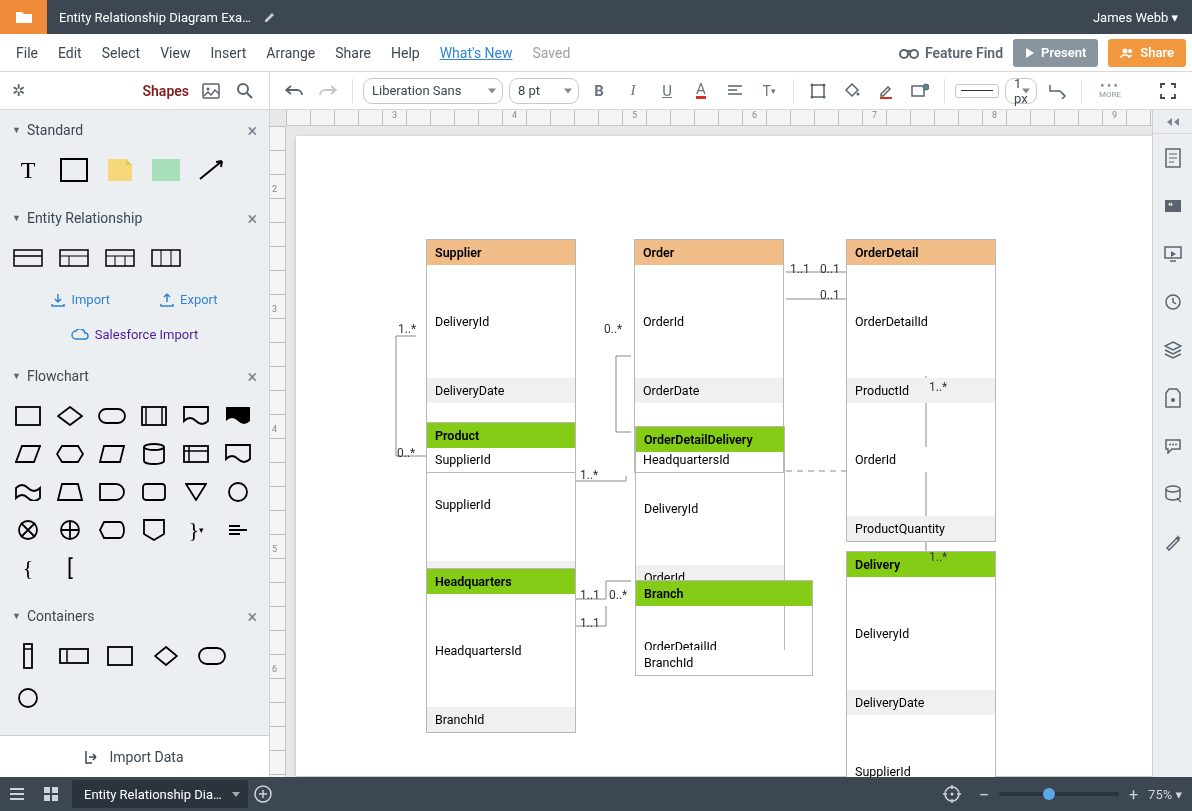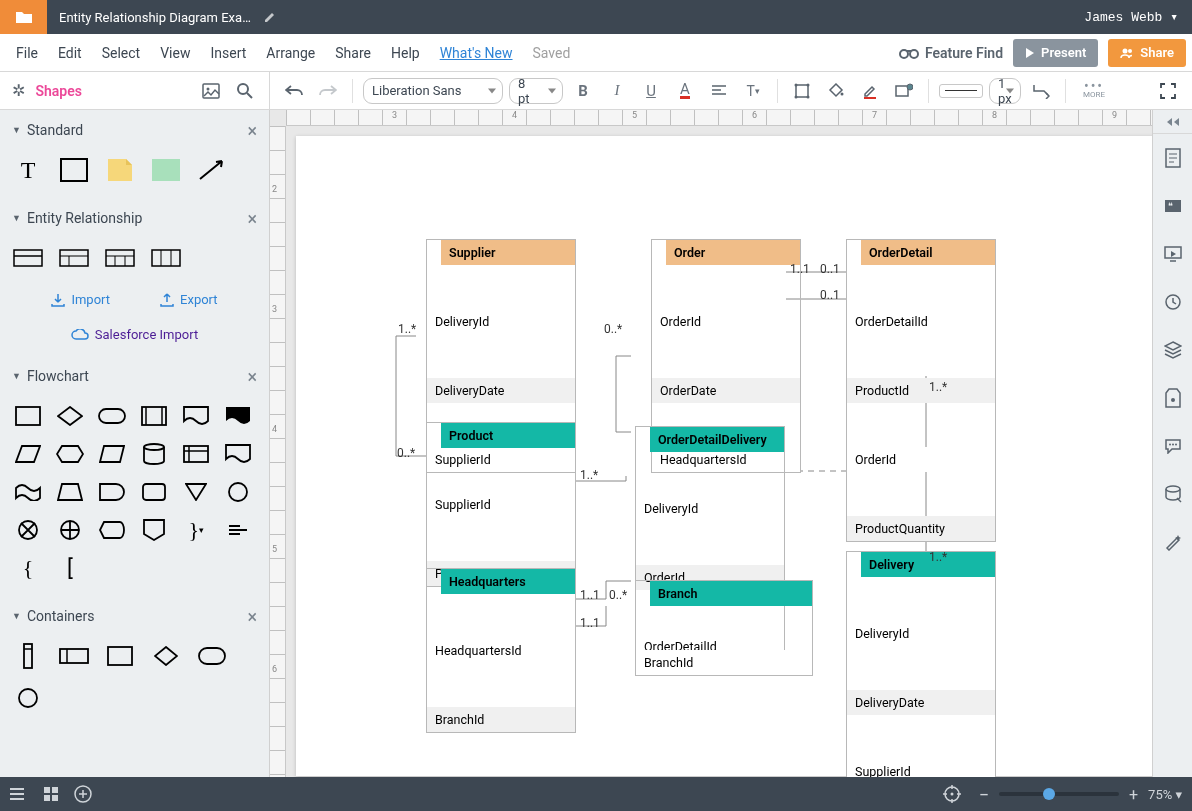--- a/index.html
+++ b/index.html
@@ -2,34 +2,34 @@
 <html><head>
 <meta charset="utf-8">
 <style>
 *{box-sizing:border-box;margin:0;padding:0;font-family:-apple-system,BlinkMacSystemFont,"Segoe UI",Roboto,sans-serif;}
 body{width:1192px;height:811px;overflow:hidden;background:#f0f0f0;display:flex;flex-direction:column;}
 .titlebar{height:34px;background:#3d4752;display:flex;align-items:center;color:#fff;font-size:13px;}
 .titlebar .folder{width:47px;height:34px;background:#f08c39;display:flex;align-items:center;justify-content:center;}
 .titlebar .title{padding:0 12px;cursor:pointer;}
 .titlebar .edit-icon{opacity:0.7;cursor:pointer;}
 .titlebar .spacer{flex:1;}
-.titlebar .user{padding:0 14px;cursor:pointer;font-family:Liberation Mono, monospace;}
+.titlebar .user{padding:0 14px;cursor:pointer;}
 .menubar{height:38px;background:#fff;display:flex;align-items:center;padding:0 6px;border-bottom:1px solid #d8d8d8;font-size:14px;color:#3d4752;}
 .menubar .menu-item{padding:0 10px;cursor:pointer;}
 .menubar .whatsnew{color:#2f84d6;text-decoration:underline;}
 .menubar .saved{color:#a0a0a0;}
 .menubar .spacer{flex:1;}
 .menubar .ff{display:flex;align-items:center;gap:6px;font-weight:600;color:#5a646e;cursor:pointer;}
 .menubar .btn{margin-left:10px;height:28px;border-radius:3px;padding:0 12px;display:flex;align-items:center;gap:6px;font-size:13px;font-weight:600;cursor:pointer;}
 .menubar .btn.gray{background:#8a949e;color:#fff;}
 .menubar .btn.orange{background:#f2983e;color:#fff;}
 .toolbar-row{height:38px;background:#fff;display:flex;border-bottom:1px solid #d8d8d8;}
 .shapes-head{width:270px;display:flex;align-items:center;padding:0 12px;border-right:1px solid #d8d8d8;gap:10px;}
 .shapes-head .gear{font-size:16px;color:#5a646e;}
-.shapes-head .lbl{font-size:14px;font-weight:600;color:#ec4899;flex:1;}
+.shapes-head .lbl{font-size:14px;font-weight:600;color:#7f1d1d;flex:1;text-align:right;}
 .shapes-head .icbtn{width:24px;height:24px;display:flex;align-items:center;justify-content:center;color:#5a646e;cursor:pointer;}
 .format-bar{flex:1;display:flex;align-items:center;padding:0 10px;gap:6px;}
 .fb-btn{width:28px;height:28px;display:flex;align-items:center;justify-content:center;color:#6a737d;border-radius:3px;cursor:pointer;}
 .fb-sep{width:1px;height:24px;background:#e0e0e0;margin:0 4px;}
 .fb-sel{height:26px;border:1px solid #c8c8c8;border-radius:9px;padding:0 22px 0 8px;font-size:13px;color:#3d4752;background:#fff;display:flex;align-items:center;position:relative;cursor:pointer;}
 .fb-sel::after{content:"";position:absolute;right:6px;top:50%;transform:translateY(-50%);border-left:4px solid transparent;border-right:4px solid transparent;border-top:5px solid #888;}
 .fb-more{display:flex;flex-direction:column;align-items:center;font-size:8px;color:#8a949e;cursor:pointer;width:36px;}
 .fb-more .dots{font-size:14px;letter-spacing:2px;line-height:8px;}
 .fb-full{width:28px;display:flex;align-items:center;justify-content:center;color:#5a646e;cursor:pointer;}
 .main{flex:1;display:flex;min-height:0;}
@@ -47,23 +47,23 @@
 .canvas-wrap{flex:1;position:relative;background:#e8e8e8;overflow:hidden;}
 .ruler-h{position:absolute;top:0;left:16px;right:0;height:16px;background:#f5f5f5;border-bottom:1px solid #c8c8c8;}
 .ruler-v{position:absolute;top:16px;left:0;bottom:0;width:16px;background:#f5f5f5;border-right:1px solid #c8c8c8;}
 .ruler-h::before,.ruler-v::before{content:"";position:absolute;inset:0;background-image:linear-gradient(to right,#c0c0c0 1px,transparent 1px);background-size:24px 100%;}
 .ruler-v::before{background-image:linear-gradient(to bottom,#c0c0c0 1px,transparent 1px);background-size:100% 24px;}
 .ruler-h .num{position:absolute;top:0;font-size:9px;color:#888;}
 .ruler-v .num{position:absolute;left:2px;font-size:9px;color:#888;}
 .canvas{position:absolute;top:16px;left:16px;right:0;bottom:0;overflow:auto;background:#e8e8e8;}
 .page{position:relative;width:880px;height:640px;margin:10px 10px 40px 10px;background:#fff;box-shadow:0 1px 4px rgba(0,0,0,0.2);}
 .entity{position:absolute;border:1px solid #b8b8b8;font-size:12.5px;}
-.entity .ehdr{padding:5px 8px;font-weight:600;margin-left:14px;}
+.entity .ehdr{padding:5px 8px;font-weight:600;}
 .entity .hdr-orange{background:#f0bd88;}
-.entity .hdr-peach{background:#14b8a6;}
+.entity .hdr-peach{background:#84cc16;}
 .entity .erow{padding:5px 8px;background:#fff;margin-top:44px;}
 .entity .erow.alt{background:#f0f0f0;}
 .conn-lbl{position:absolute;font-size:12px;color:#333;background:transparent;}
 .right-strip{width:40px;background:#eceff1;border-left:1px solid #d0d0d0;display:flex;flex-direction:column;align-items:center;}
 .right-strip .rtab{width:100%;height:24px;display:flex;align-items:center;justify-content:center;color:#7a858f;cursor:pointer;border-bottom:1px solid #d8d8d8;}
 .right-strip .ricon{width:40px;height:48px;display:flex;align-items:center;justify-content:center;color:#5a646e;cursor:pointer;}
 .bottom-bar{height:34px;background:#3d4752;display:flex;align-items:center;color:#fff;}
 .bottom-bar .bicon{width:34px;display:flex;align-items:center;justify-content:center;cursor:pointer;color:#cfd4d9;}
 .tab{background:#2b333c;height:28px;margin-left:4px;padding:0 26px 0 12px;display:flex;align-items:center;font-size:13px;position:relative;border-radius:3px 3px 0 0;cursor:pointer;}
 .tab::after{content:"";position:absolute;right:8px;border-left:4px solid transparent;border-right:4px solid transparent;border-top:5px solid #aaa;}
@@ -155,21 +155,21 @@
           <path d="M6 2L1 6l5 4M2 6h10a5 5 0 015 5" fill="none" stroke="#5a646e" stroke-width="1.8"></path>
         </svg>
       </div>
     <div class="fb-btn" style="opacity:.35">
         <svg width="18" height="14">
           <path d="M12 2l5 4-5 4M16 6H6a5 5 0 00-5 5" fill="none" stroke="#5a646e" stroke-width="1.8"></path>
         </svg>
       </div>
     <div class="fb-sep"></div>
     <div class="fb-sel" style="width:140px">Liberation Sans</div>
-    <div class="fb-sel" style="width:54px">8 pt</div>
+    <div class="fb-sel" style="width:70px">8 pt</div>
     <div class="fb-btn">
         <b style="font-size:15px">B</b>
       </div>
     <div class="fb-btn">
         <i style="font-size:15px;font-family:serif">I</i>
       </div>
     <div class="fb-btn">
         <span style="text-decoration:underline;font-size:15px">U</span>
       </div>
     <div class="fb-btn">
@@ -500,20 +500,26 @@
             <rect x="1" y="1" width="26" height="16" rx="8" fill="none" stroke="#000" stroke-width="1.8"></rect>
           </svg>
         </div>
       <div class="shp">
           <svg width="22" height="22">
             <circle cx="11" cy="11" r="9" fill="none" stroke="#000" stroke-width="1.8"></circle>
           </svg>
         </div>
     </div>
     <div style="flex:1"></div>
+    <div class="import-data">
+      <svg width="16" height="14">
+          <path d="M1 1v12h6M11 7h-7m7 0l-3-3m3 3l-3 3" fill="none" stroke="#3d4752" stroke-width="1.5"></path>
+        </svg>
+      <span>Import Data</span>
+    </div>
   </div>
 
   <div class="canvas-wrap">
     <div class="ruler-h">
       <span class="num" style="left:106px">3</span>
       <span class="num" style="left:226px">4</span>
       <span class="num" style="left:346px">5</span>
       <span class="num" style="left:466px">6</span>
       <span class="num" style="left:586px">7</span>
       <span class="num" style="left:706px">8</span>
@@ -547,21 +553,21 @@
           <path d="M280 463 H310 V445 H335" stroke="#888" fill="none"></path>
           <path d="M280 490 H310 V470" stroke="#888" fill="none"></path>
         </svg>
 
         <div class="entity" style="left:130px;top:103px;width:150px">
           <div class="ehdr hdr-orange">Supplier</div>
           <div class="erow">DeliveryId</div>
           <div class="erow alt">DeliveryDate</div>
           <div class="erow">SupplierId</div>
         </div>
-        <div class="entity" style="left:355px;top:103px;width:150px">
+        <div class="entity" style="left:338px;top:103px;width:150px">
           <div class="ehdr hdr-orange">Order</div>
           <div class="erow">OrderId</div>
           <div class="erow alt">OrderDate</div>
           <div class="erow">HeadquartersId</div>
         </div>
         <div class="entity" style="left:550px;top:103px;width:150px">
           <div class="ehdr hdr-orange">OrderDetail</div>
           <div class="erow">OrderDetailId</div>
           <div class="erow alt">ProductId</div>
           <div class="erow">OrderId</div>
@@ -683,20 +689,21 @@
       </svg>
     </div>
   <div class="bicon">
       <svg width="14" height="14">
         <rect x="0" y="0" width="6" height="6" fill="#cfd4d9"></rect>
         <rect x="8" y="0" width="6" height="6" fill="#cfd4d9"></rect>
         <rect x="0" y="8" width="6" height="6" fill="#cfd4d9"></rect>
         <rect x="8" y="8" width="6" height="6" fill="#cfd4d9"></rect>
       </svg>
     </div>
+  <div class="tab">Entity Relationship Dia…</div>
   <div class="add-page">
       <svg width="18" height="18">
         <circle cx="9" cy="9" r="8" fill="none" stroke="#cfd4d9" stroke-width="1.5"></circle>
         <path d="M9 5v8M5 9h8" stroke="#cfd4d9" stroke-width="1.5"></path>
       </svg>
     </div>
   <div class="bb-spacer"></div>
   <div class="zoom-ctrl">
     <div class="bicon">
         <svg width="18" height="18">

